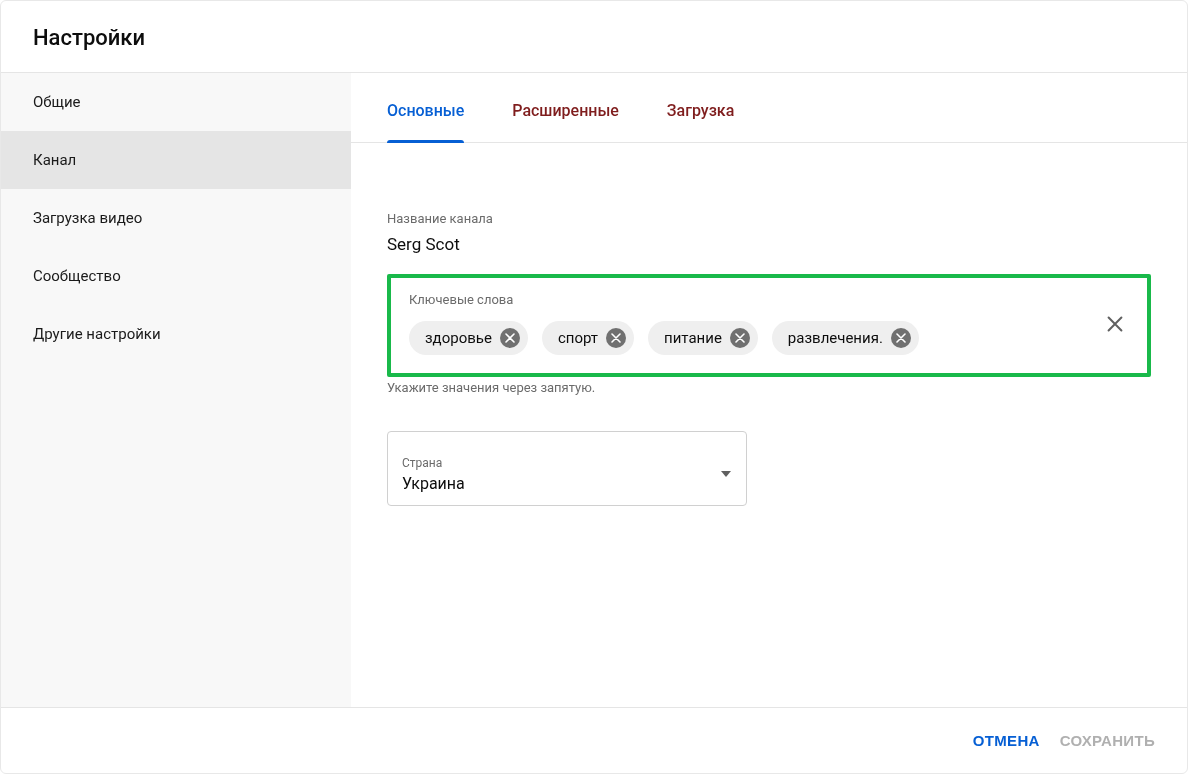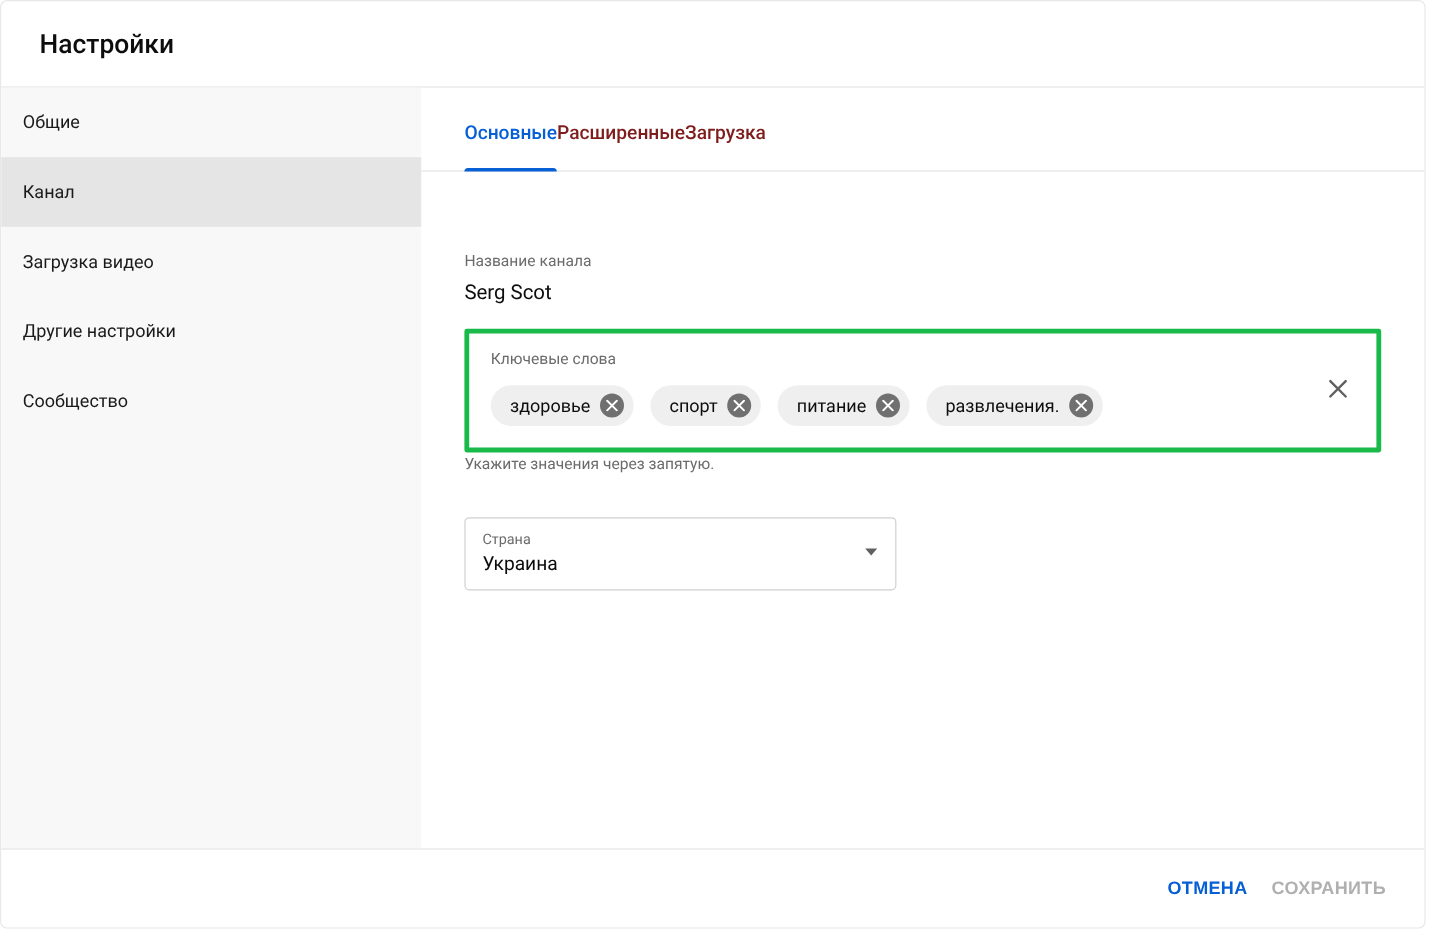--- a/index.html
+++ b/index.html
@@ -32,36 +32,37 @@
     flex: 1 1 auto;
     display: flex;
     min-height: 0;
   }
   .sidebar {
     width: 350px;
     background: #f8f8f8;
     padding-top: 0;
   }
   .sidebar-item {
-    padding: 20px 18px;
+    padding: 20px 32px;
     font-size: 15px;
     color: #1a1a1a;
     cursor: pointer;
   }
   .sidebar-item.active {
     background: #e5e5e5;
   }
   .main {
     flex: 1 1 auto;
     display: flex;
     flex-direction: column;
     min-width: 0;
   }
   .tabs {
     display: flex;
+    gap: 48px;
     padding: 0 36px;
     border-bottom: 1px solid #e5e5e5;
   }
   .tab {
     padding: 28px 0 22px 0;
     font-size: 16px;
     font-weight: 500;
     color: #7f1d1d;
     cursor: pointer;
     position: relative;
@@ -149,21 +150,21 @@
   .clear-x svg { width: 22px; height: 22px; }
   .helper {
     font-size: 13px;
     color: #6b6b6b;
     margin-bottom: 36px;
   }
   .select-box {
     width: 360px;
     border: 1px solid #d0d0d0;
     border-radius: 4px;
-    padding: 10px 14px 12px 14px;
+    padding: 24px 14px 12px 14px;
     display: flex;
     align-items: center;
     cursor: pointer;
   }
   .select-inner { flex: 1 1 auto; }
   .select-label {
     font-size: 12px;
     color: #6b6b6b;
     margin-bottom: 4px;
   }
@@ -211,24 +212,24 @@
       <div class="sidebar-item">
         <span>Общие</span>
       </div>
       <div class="sidebar-item active">
         <span>Канал</span>
       </div>
       <div class="sidebar-item">
         <span>Загрузка видео</span>
       </div>
       <div class="sidebar-item">
+        <span>Сообщество</span>
+      </div>
+      <div class="sidebar-item">
         <span>Другие настройки</span>
-      </div>
-      <div class="sidebar-item">
-        <span>Сообщество</span>
       </div>
     </nav>
 
     <div class="main">
 
       <div class="tabs">
         <div class="tab active">
           <span>Основные</span>
         </div>
         <div class="tab">

